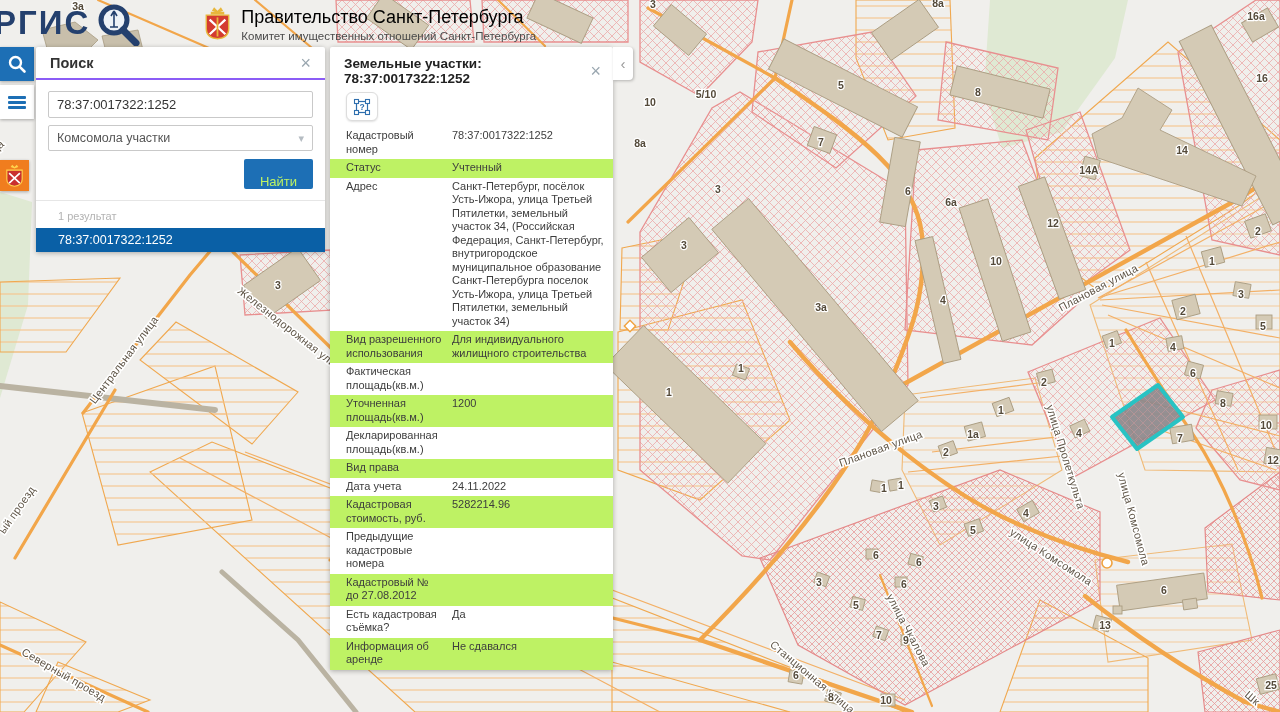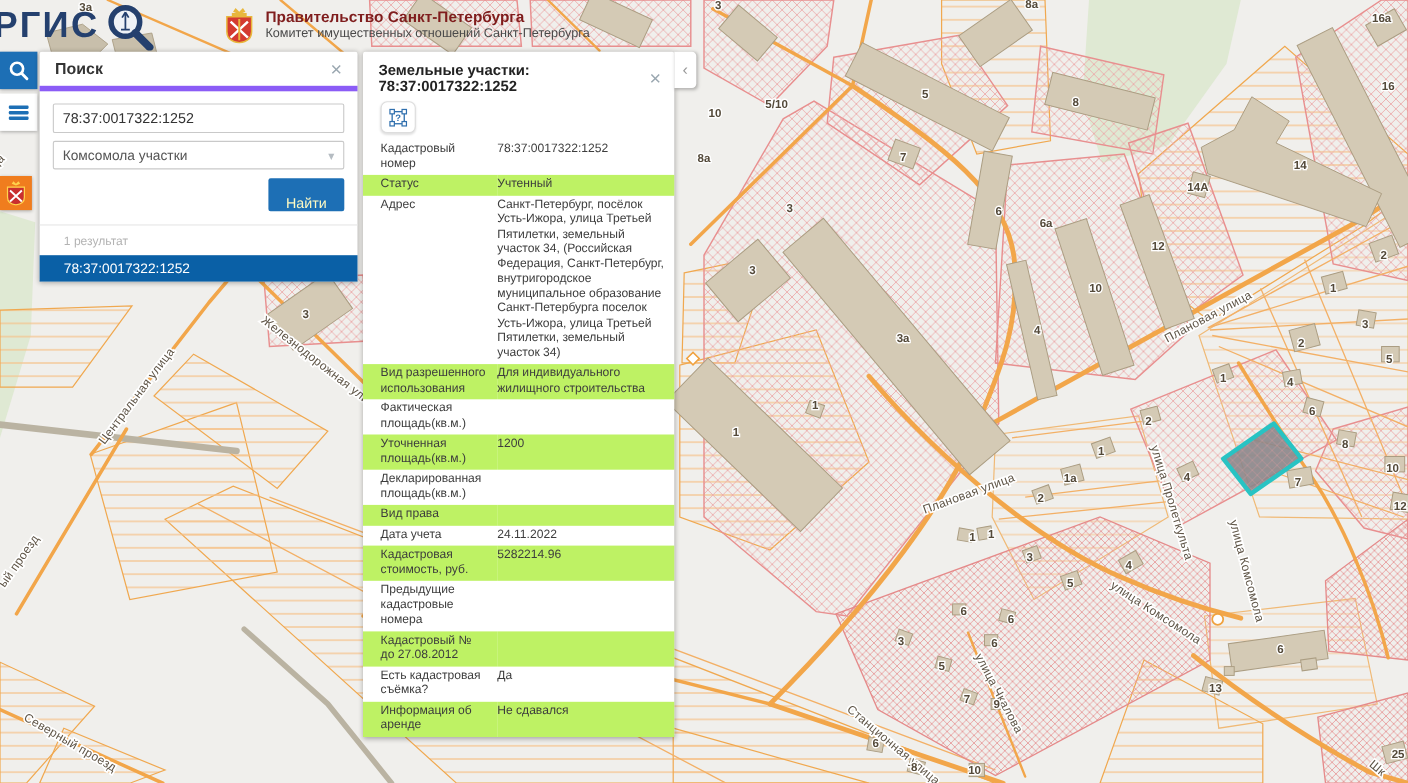--- a/index.html
+++ b/index.html
@@ -21,40 +21,40 @@
   .w4{stroke-width:4.4}.w3{stroke-width:3.2}.w2{stroke-width:2.2}
   .thin{fill:none;stroke:#f3b066;stroke-width:1.2}
   .gray{fill:none;stroke:#bab3a2;stroke-linecap:round}
   .st-label{font-size:11px;fill:#5f5547;stroke:#fff;stroke-width:3px;paint-order:stroke;text-anchor:middle;letter-spacing:.3px}
   .num-label{font-size:10.5px;font-weight:bold;fill:#544a3a;stroke:#fff;stroke-width:2.5px;paint-order:stroke;text-anchor:middle}
   
   #hdr{position:absolute;left:0;top:0;height:46px;width:700px;display:flex;align-items:flex-start;pointer-events:none}
   #logo{display:flex;align-items:center;margin-left:-6px}
   #logo .t{font-size:33px;font-weight:bold;color:#24406e;letter-spacing:2px;line-height:44px}
   #org{margin-left:10px;padding-top:7px}
-  #org .l1{font-size:14px;font-weight:bold;color:#7f1d1d}
+  #org .l1{font-size:18px;font-weight:normal;color:#000000}
   #org .l2{font-size:11.5px;color:#4a4a4a;margin-top:2px}
   
   .tbtn{position:absolute;left:0;width:34px;height:34px;border:none;cursor:pointer;box-shadow:0 1px 3px rgba(0,0,0,.3);display:flex;align-items:center;justify-content:center;padding:0}
   #btn-search{top:47px;background:var(--accent)}
   #btn-menu{top:85px;background:#fff}
   #btn-menu .bar{display:block;width:18px;height:3px;background:var(--accent);margin:2px auto;border-radius:1px}
   #btn-emblem{top:160px;width:29px;height:31px;background:#f07d1e}
   
   .panel{position:absolute;background:#fff;box-shadow:0 1px 5px rgba(0,0,0,.3);border-radius:2px}
   #search-panel{left:36px;top:47px;width:289px}
-  .p-head{display:flex;align-items:center;justify-content:space-between;padding:8px 12px 7px 14px;border-bottom:5px solid #8b5cf6}
+  .p-head{display:flex;align-items:center;justify-content:space-between;padding:8px 12px 7px 14px;border-bottom:2px solid #8b5cf6}
   .p-title{font-size:14.5px;font-weight:bold;color:#333}
   .x{background:none;border:none;color:#9aa7b0;font-size:18px;line-height:14px;cursor:pointer;padding:0 2px}
   .p-body{padding:11px 12px 10px}
   .inp{width:100%;height:27px;border:1px solid #c9c9c9;border-radius:2px;font-size:13px;color:#333;padding:0 8px;font-family:inherit}
   .sel{margin-top:7px;height:26px;border:1px solid #c9c9c9;border-radius:2px;display:flex;align-items:center;justify-content:space-between;padding:0 8px;font-size:12.5px;color:#555;cursor:pointer}
   .sel .chev{color:#b5bcc2;font-size:11px}
   .btn-row{margin-top:8px;text-align:right}
-  .btn-find{background:var(--accent);color:#fef9c3;border:none;border-radius:2px;height:27px;padding:15px 16px;font-size:13px;cursor:pointer;font-family:inherit}
+  .btn-find{background:var(--accent);color:#bef264;border:none;border-radius:2px;height:27px;padding:15px 16px;font-size:13px;cursor:pointer;font-family:inherit}
   #results{border-top:1px solid #e6e6e6}
   #results-count{color:#b3b3b3;font-size:11px;padding:9px 0 6px 22px}
   .result-item{background:var(--sel-bg);color:#fff;font-size:12.5px;padding:5px 0 5px 22px;cursor:pointer}
   
   #info-panel{left:330px;top:47px;width:283px}
   #info-panel .p-head{border-bottom:none;padding:9px 10px 4px 14px}
   #info-panel .p-title{font-size:13.5px;color:#222}
   .tool-btn{margin:2px 0 6px 16px;width:32px;height:29px;background:#fff;border:1px solid #ddd;border-radius:6px;box-shadow:0 1px 2px rgba(0,0,0,.12);cursor:pointer;display:flex;align-items:center;justify-content:center}
   #info-table{width:100%;border-collapse:collapse;margin-top:6px}
   #info-table tr.alt{background:#bef264}

